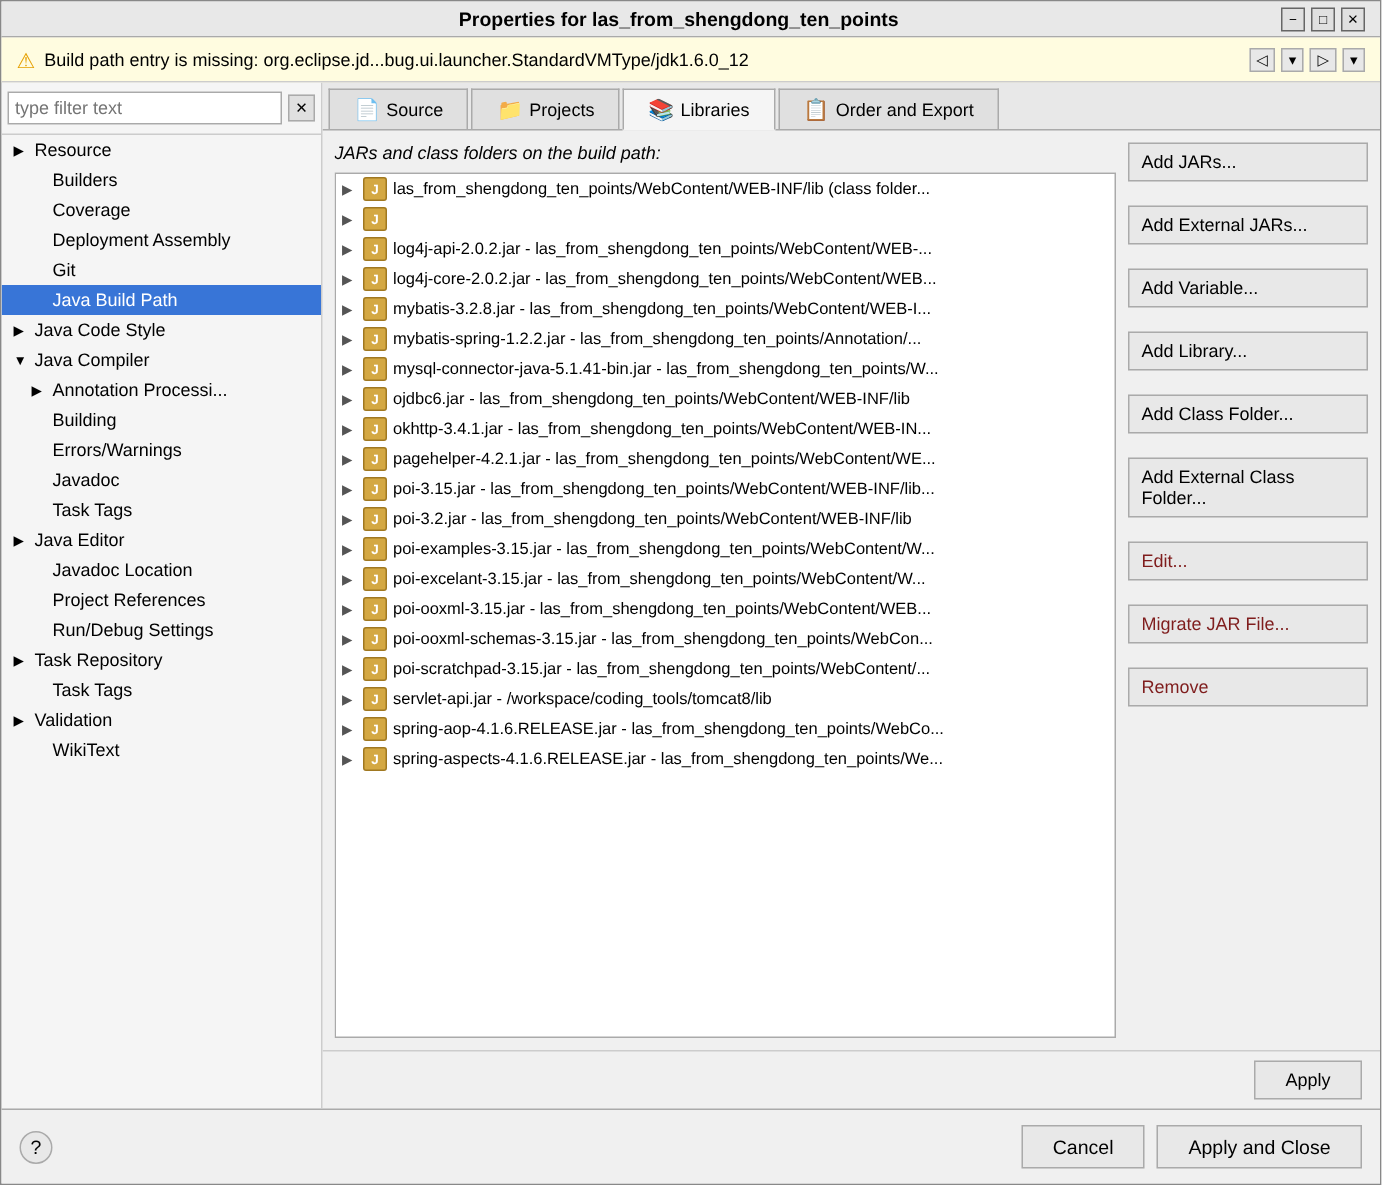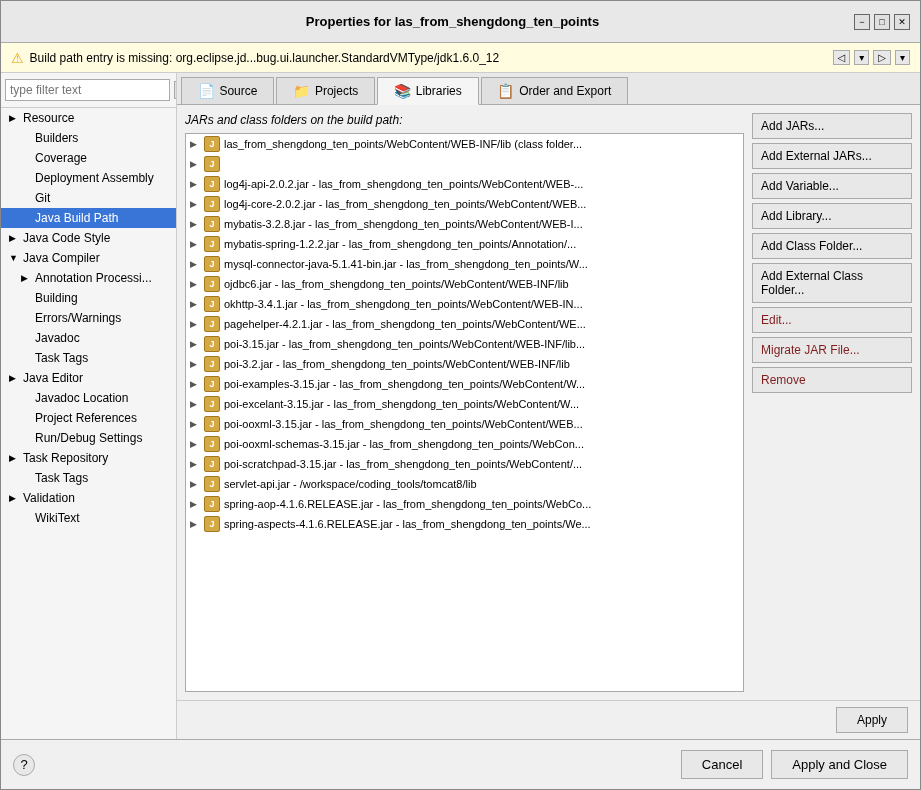--- a/index.html
+++ b/index.html
@@ -19,21 +19,21 @@
       display: flex;
       flex-direction: column;
     }
     .title-bar {
       background: #e8e8e8;
       border-bottom: 1px solid #aaa;
       padding: 6px 10px;
       display: flex;
       align-items: center;
       justify-content: space-between;
-      height: 42px;
+      height: 24px;
     }
     .title-bar-text {
       font-weight: bold;
       font-size: 13px;
       flex: 1;
       text-align: center;
     }
     .title-bar-controls {
       display: flex;
       gap: 4px;
@@ -74,21 +74,21 @@
       padding: 1px 4px;
       cursor: pointer;
       font-size: 10px;
     }
     .main-content {
       display: flex;
       flex: 1;
       overflow: hidden;
     }
     .sidebar {
-      width: 176px;
+      width: 214px;
       background: #f5f5f5;
       border-right: 1px solid #ccc;
       overflow-y: auto;
       flex-shrink: 0;
     }
     .filter-box {
       padding: 6px 4px;
       border-bottom: 1px solid #ccc;
       display: flex;
       align-items: center;
@@ -218,21 +218,21 @@
       flex-shrink: 0;
     }
     .jar-text {
       font-size: 11px;
       overflow: hidden;
       text-overflow: ellipsis;
     }
     .action-buttons {
       display: flex;
       flex-direction: column;
-      gap: 4px;
+      gap: 16px;
       width: 160px;
       flex-shrink: 0;
     }
     .action-btn {
       border: 1px solid #aaa;
       background: #e8e8e8;
       padding: 5px 8px;
       cursor: pointer;
       font-size: 12px;
       text-align: left;

